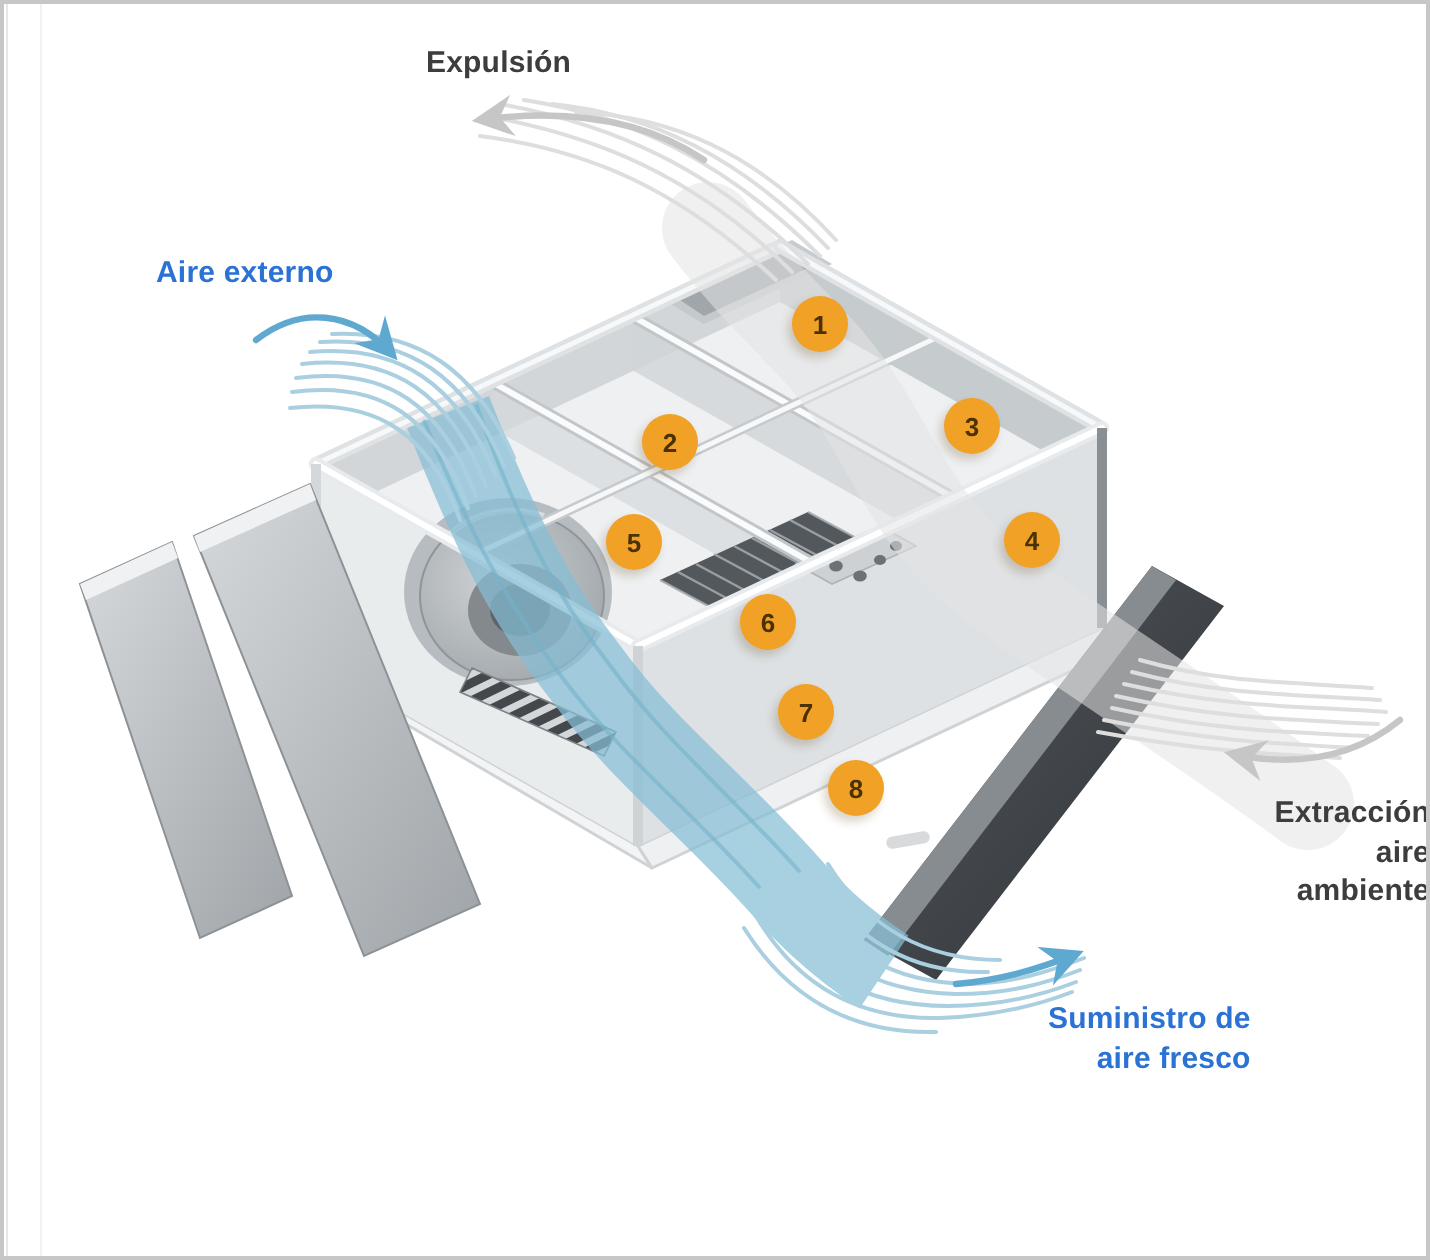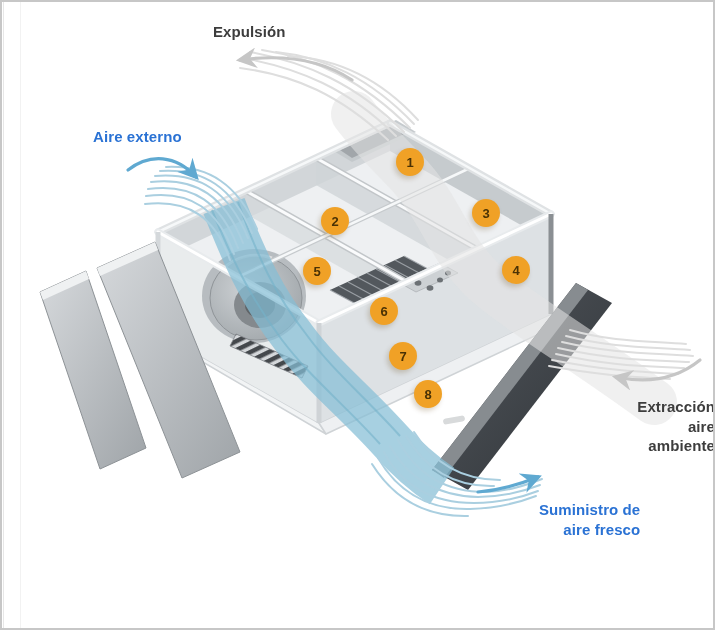--- a/index.html
+++ b/index.html
@@ -10,21 +10,21 @@
   .vline2 { position:absolute; left:20px; top:0; width:1px; height:100%; background:#f2f2f2; z-index:1; }
   .scene { position:absolute; left:0; top:0; z-index:5; }
   .badge { position:absolute; width:28px; height:28px; border-radius:50%;
            background:var(--badge); color:var(--badge-number);
            display:flex; align-items:center; justify-content:center;
            font-size:13px; font-weight:700; z-index:30;
            box-shadow:-2px 3px 5px rgba(90,60,0,.22); }
   .label { position:absolute; font-size:15px; font-weight:700; white-space:pre-line;
            line-height:1.3; z-index:40; letter-spacing:.1px;text-align:right; }
   .label.dark { color:var(--dark-label); }
-  .label.blue { color:var(--blue-label);margin-left:15px; }
+  .label.blue { color:var(--blue-label); }
 
   
   .band-gray  { fill:none; stroke:var(--flow-gray);  stroke-opacity:.55; stroke-width:46; stroke-linecap:round; }
   .band-blue  { fill:none; stroke:var(--flow-blue);  stroke-opacity:.72; stroke-width:44; }
   .stria      { fill:none; stroke:#74b2ca; stroke-opacity:.6; stroke-width:2; }
   .line-gray  { fill:none; stroke:var(--flow-gray-line); stroke-width:2; stroke-linecap:round; }
   .line-blue  { fill:none; stroke:var(--flow-blue-line); stroke-width:2; stroke-linecap:round; }
   .arrow-gray { fill:none; stroke:var(--flow-gray-arrow); stroke-width:3.2; stroke-linecap:round; }
   .arrow-blue { fill:none; stroke:var(--flow-blue-arrow); stroke-width:3.2; stroke-linecap:round; }
   .arrow-gray-head { fill:var(--flow-gray-arrow); }

